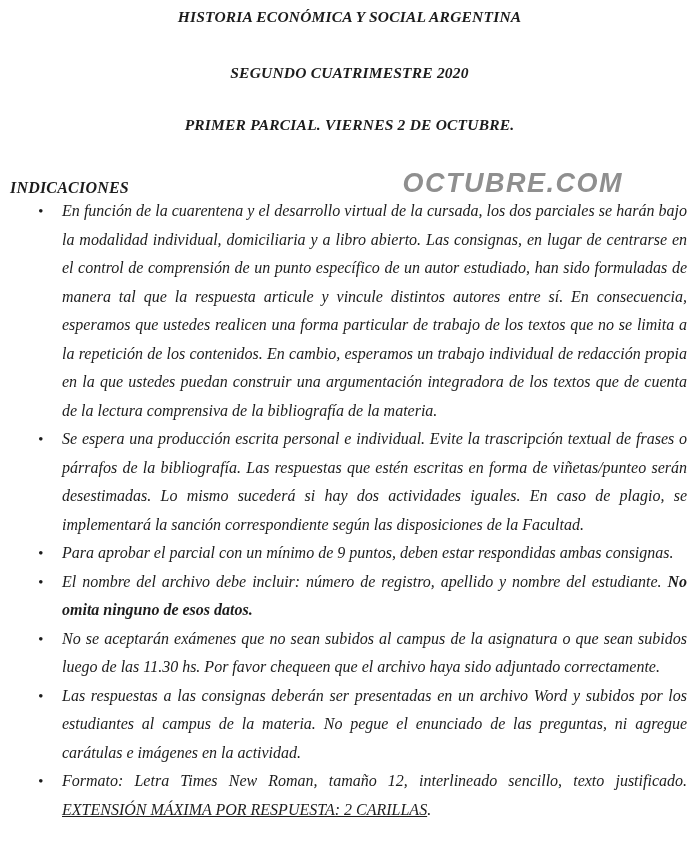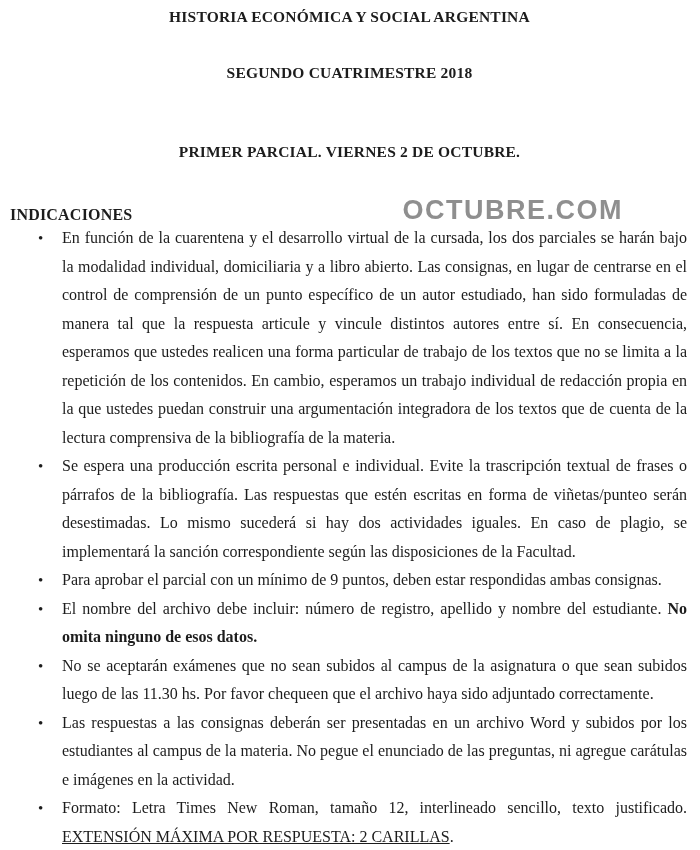--- a/index.html
+++ b/index.html
@@ -16,32 +16,33 @@
     position: relative;
     width: 699px;
     height: 850px;
     background: var(--page-bg);
     color: var(--text-color);
     font-family: "Liberation Serif", "DejaVu Serif", serif;
     font-size: 16px;
     line-height: 28.5px;
     overflow: hidden;
     box-sizing: border-box;
+    font-style: italic;
   }
   .doc-title {
     margin: 0;
     text-align: center;
     font-weight: bold;
     font-size: 15.5px;
     line-height: 16px;
     letter-spacing: 0.2px;
   }
   .doc-title.t1 { padding-top: 9px; }
   .doc-title.t2 { margin-top: 40px; }
-  .doc-title.t3 { margin-top: 63px; }
+  .doc-title.t3 { margin-top: 36px; }
 
   .indications-row {
     display: flex;
     justify-content: space-between;
     align-items: flex-end;
     margin: 37px 76px 0 10px;
   }
   .section-heading {
     font-weight: bold;
     font-size: 16px;
@@ -77,21 +78,21 @@
   }
   .seg-bold { font-weight: bold; }
   .seg-underline { text-decoration: underline; }
 </style>
 </head>
 <body>
 
 <div class="page">
 
   <h1 class="doc-title t1">HISTORIA ECONÓMICA Y SOCIAL ARGENTINA</h1>
-  <h2 class="doc-title t2">SEGUNDO CUATRIMESTRE 2018</h2>
+  <h2 class="doc-title t2">SEGUNDO CUATRIMESTRE 2020</h2>
   <h3 class="doc-title t3">PRIMER PARCIAL. VIERNES 2 DE OCTUBRE.</h3>
 
   <div class="indications-row">
     <span class="section-heading">INDICACIONES</span>
     <span class="watermark">OCTUBRE.COM</span>
   </div>
 
   <ul class="indications-list">
     <li>
       <span>En función de la cuarentena y el desarrollo virtual de la cursada, los dos parciales se harán bajo la modalidad individual, domiciliaria y a libro abierto.  Las consignas, en lugar de centrarse en el control de comprensión de un punto específico de un autor estudiado, han sido formuladas de manera tal que la respuesta articule y vincule distintos autores entre sí.  En consecuencia, esperamos que ustedes realicen una forma particular de trabajo de los textos que no se limita a la repetición de los contenidos. En cambio, esperamos un trabajo individual de redacción propia en la que ustedes puedan construir una argumentación integradora de los textos que de cuenta de la lectura comprensiva de la bibliografía de la materia.</span>

